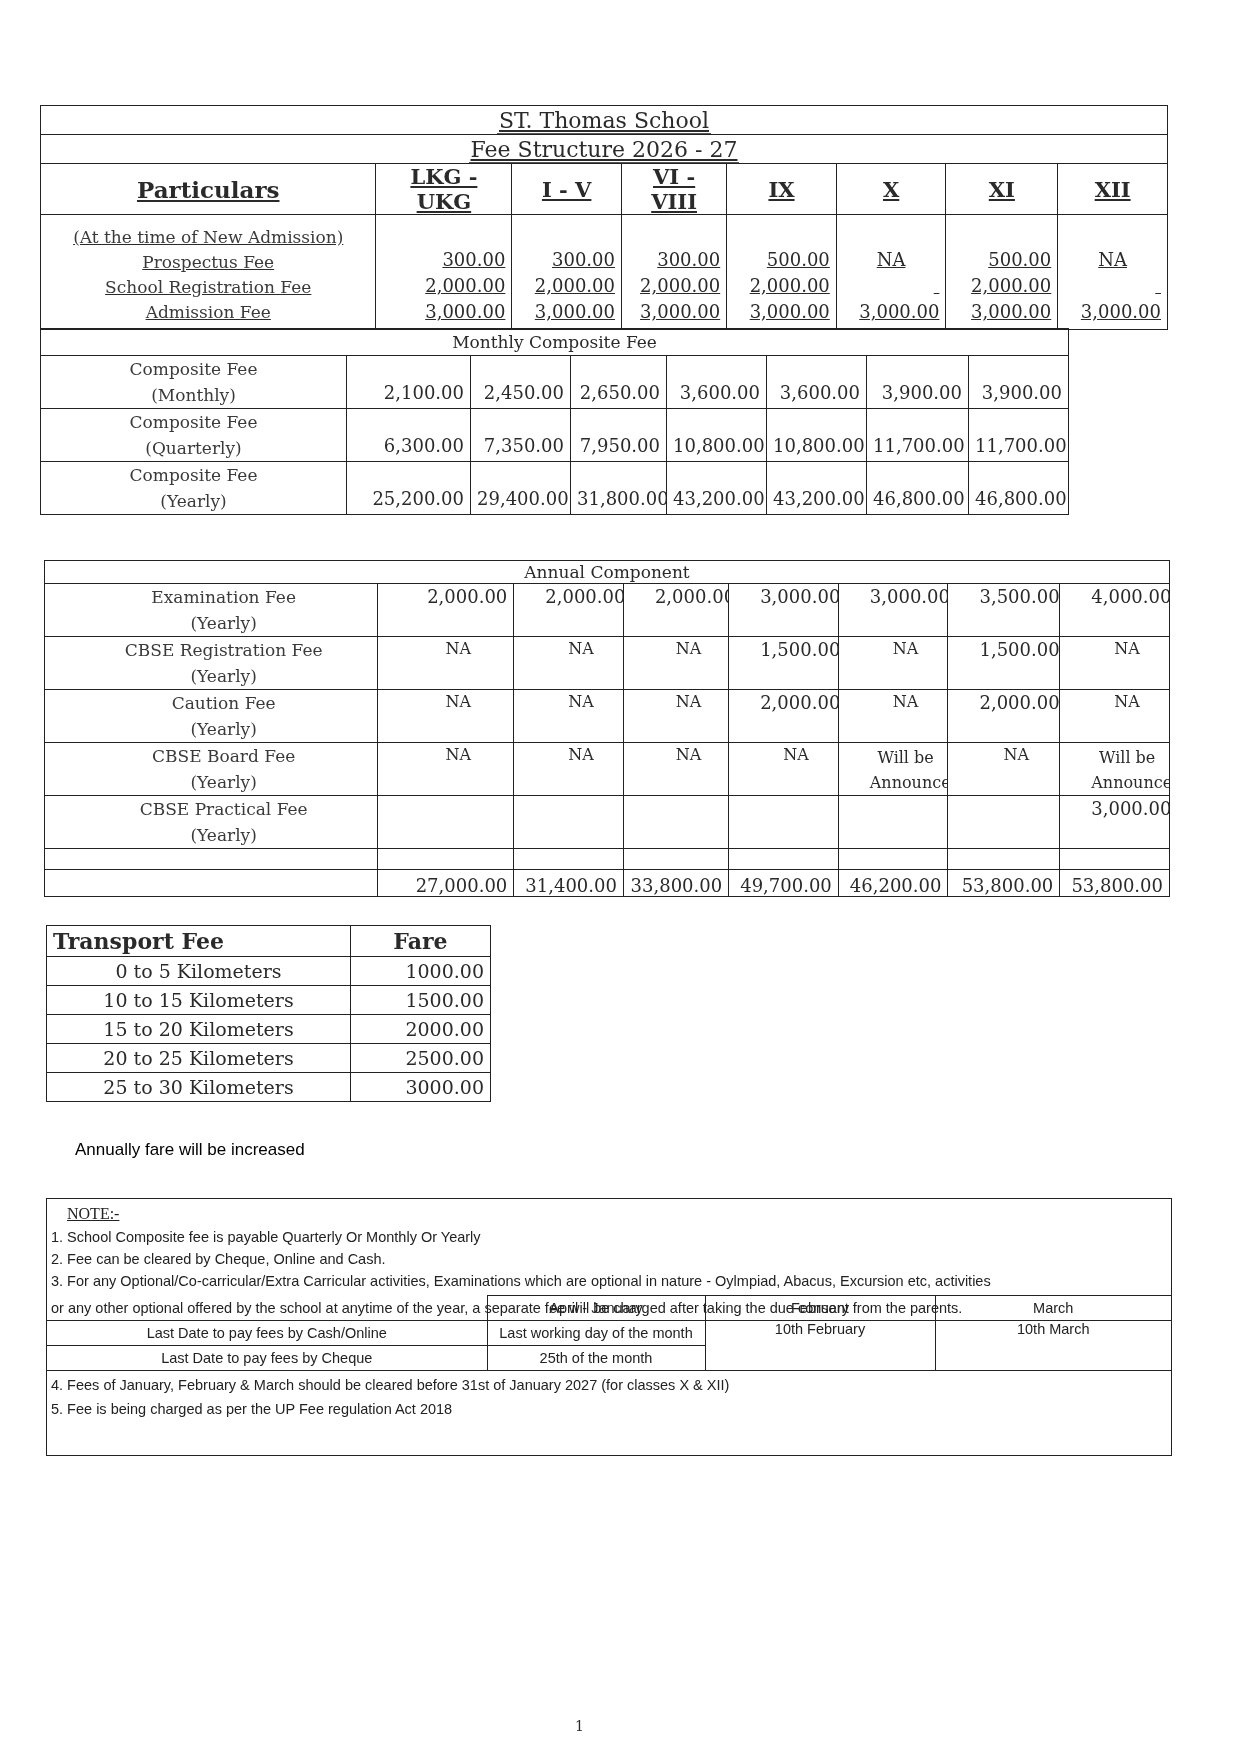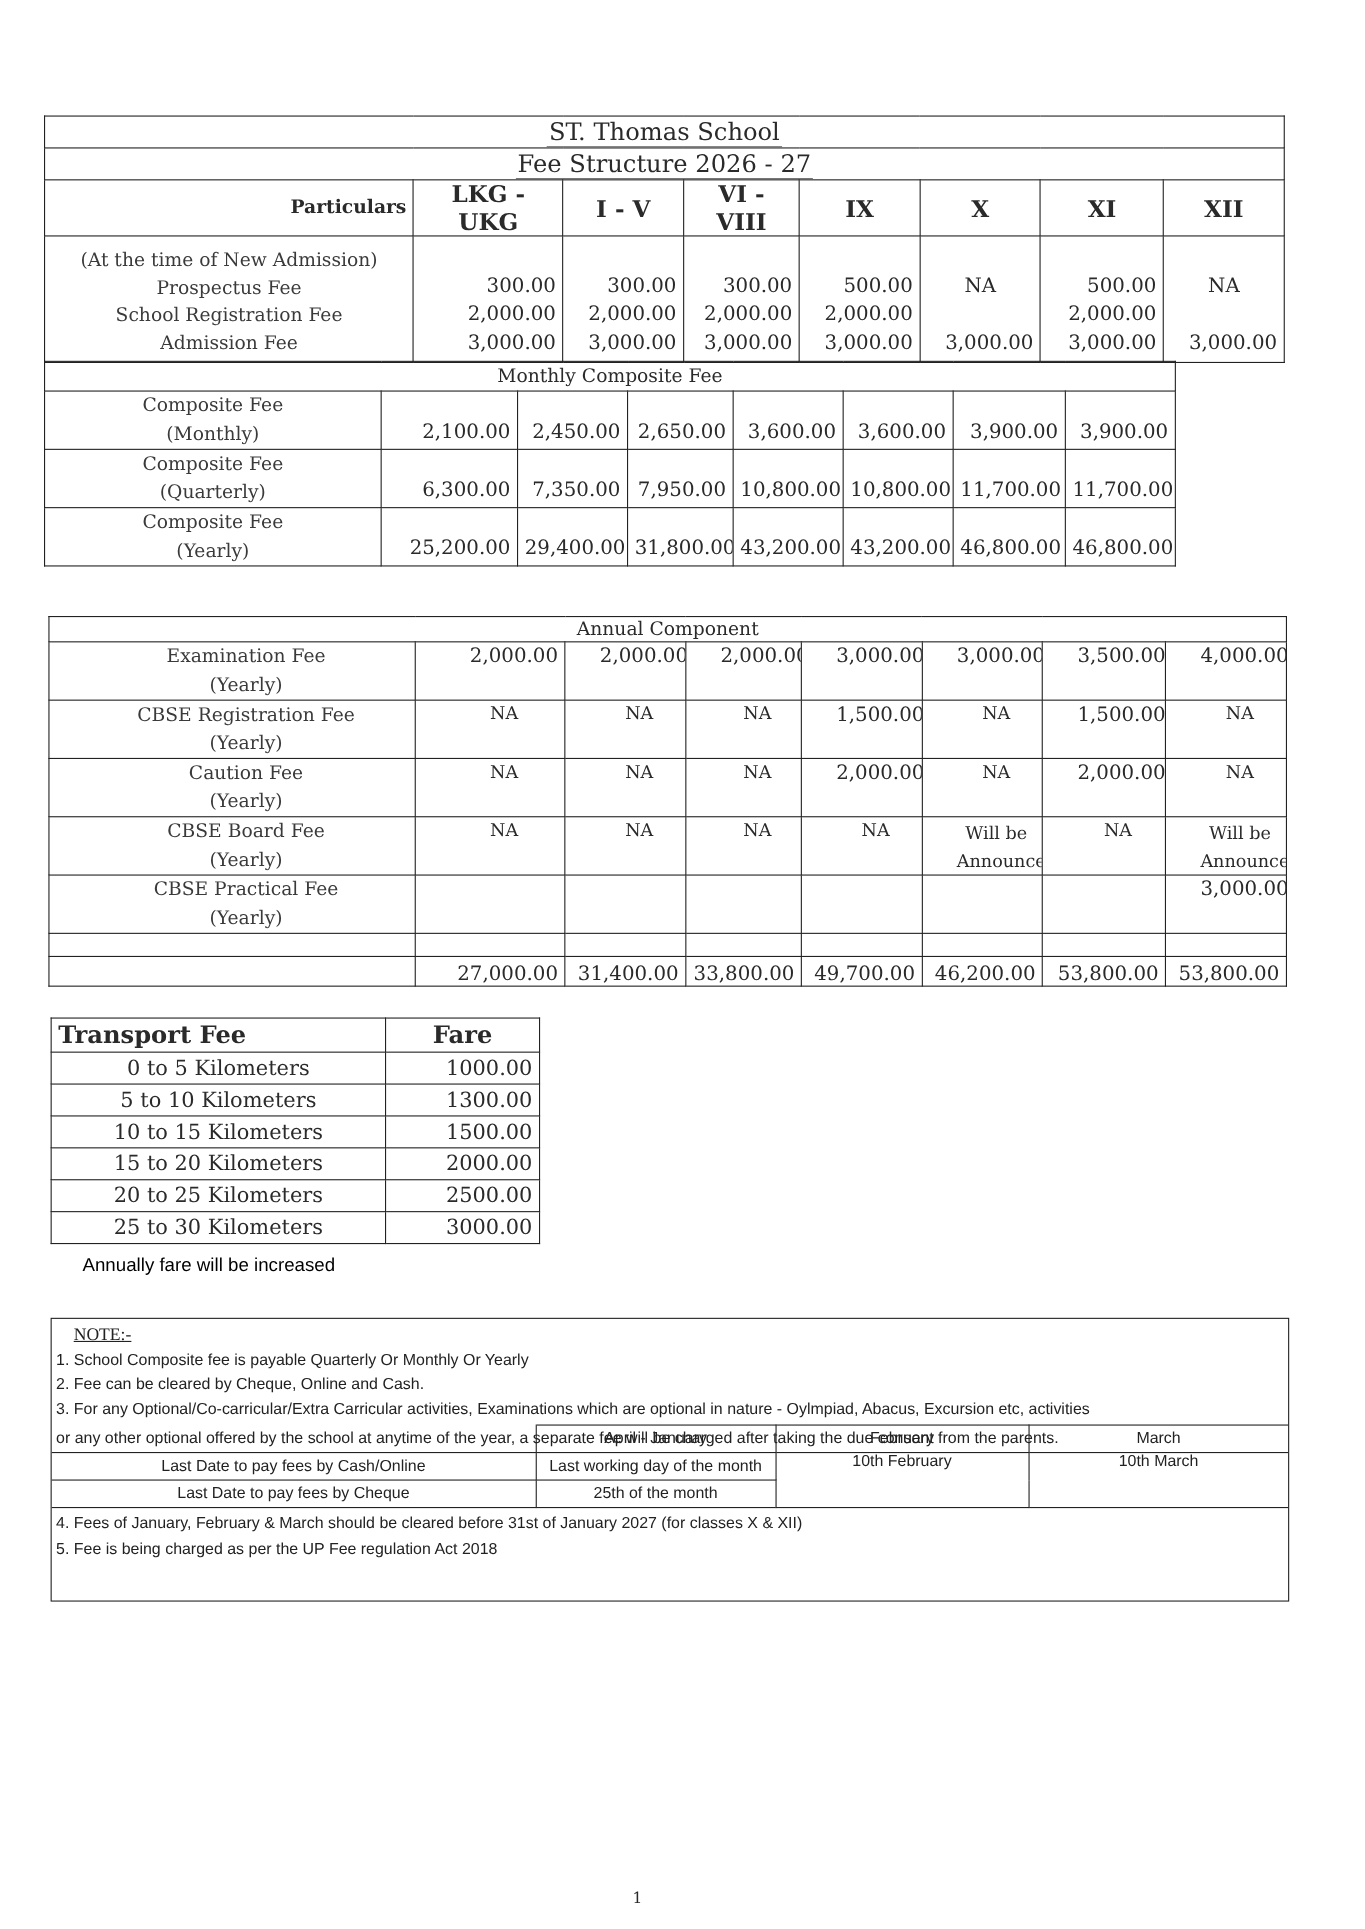--- a/index.html
+++ b/index.html
@@ -7,26 +7,26 @@
       width: 1241px; height: 1754px; position: relative; overflow: hidden;
       font-family: "DejaVu Serif", serif; color: #2a2a2a;
     }
     table { border-collapse: collapse; position: absolute; table-layout: fixed; }
     td, th { border: 1.6px solid #222; padding: 0 6px; font-weight: normal; overflow: hidden; }
     .num { text-align: right; white-space: nowrap; }
     .ctr { text-align: center; }
     .lbl { text-align: center; line-height: 26px; font-size: 17px; color: #3a3a3a; }
 
     
-    #main { left: 40px; top: 105px; width: 1128px; font-size: 18px; }
+    #main { left: 40px; top: 105px; width: 1128px; font-size: 18px; text-decoration: underline; }
     #main .title-row td { border-left: none; border-right: none; }
     #main .title { font-size: 22px; text-align: center; height: 28px; padding: 0; }
     #main .title span { border-bottom: 1px solid #555; padding: 0 2px; }
     #main .hdr th { font-weight: bold; font-size: 21px; height: 36px; text-align: center; }
-    #main .hdr th.part { font-size: 17px; text-align: right; }
+    #main .hdr th.part { font-size: 23px; }
     #main .adm td { height: 110px; vertical-align: bottom; padding-bottom: 4px; }
     #main .adm .num div { line-height: 26px; }
     #main .adm .lbl div { line-height: 25px; }
 
     #monthly { left: 40px; top: 328px; width: 968px; font-size: 18px; }
     #monthly .sec td { height: 26px; text-align: center; font-size: 17px; }
     #monthly .row td { height: 45px; vertical-align: bottom; padding-bottom: 5px; }
     #monthly .row td.lbl { vertical-align: middle; padding-bottom: 0; }
 
     #annual { left: 44px; top: 560px; width: 1126px; font-size: 18px; }
@@ -309,24 +309,20 @@
   <tbody>
       <tr>
     <th class="tl">Transport Fee</th>
     <th>Fare</th>
   </tr>
   </tbody>
     <tbody>
       <tr>
         <td class="dist">0 to 5 Kilometers</td>
         <td class="fare">1000.00</td>
-      </tr>
-      <tr>
-        <td class="dist">5 to 10 Kilometers</td>
-        <td class="fare">1300.00</td>
       </tr>
       <tr>
         <td class="dist">10 to 15 Kilometers</td>
         <td class="fare">1500.00</td>
       </tr>
       <tr>
         <td class="dist">15 to 20 Kilometers</td>
         <td class="fare">2000.00</td>
       </tr>
       <tr>

